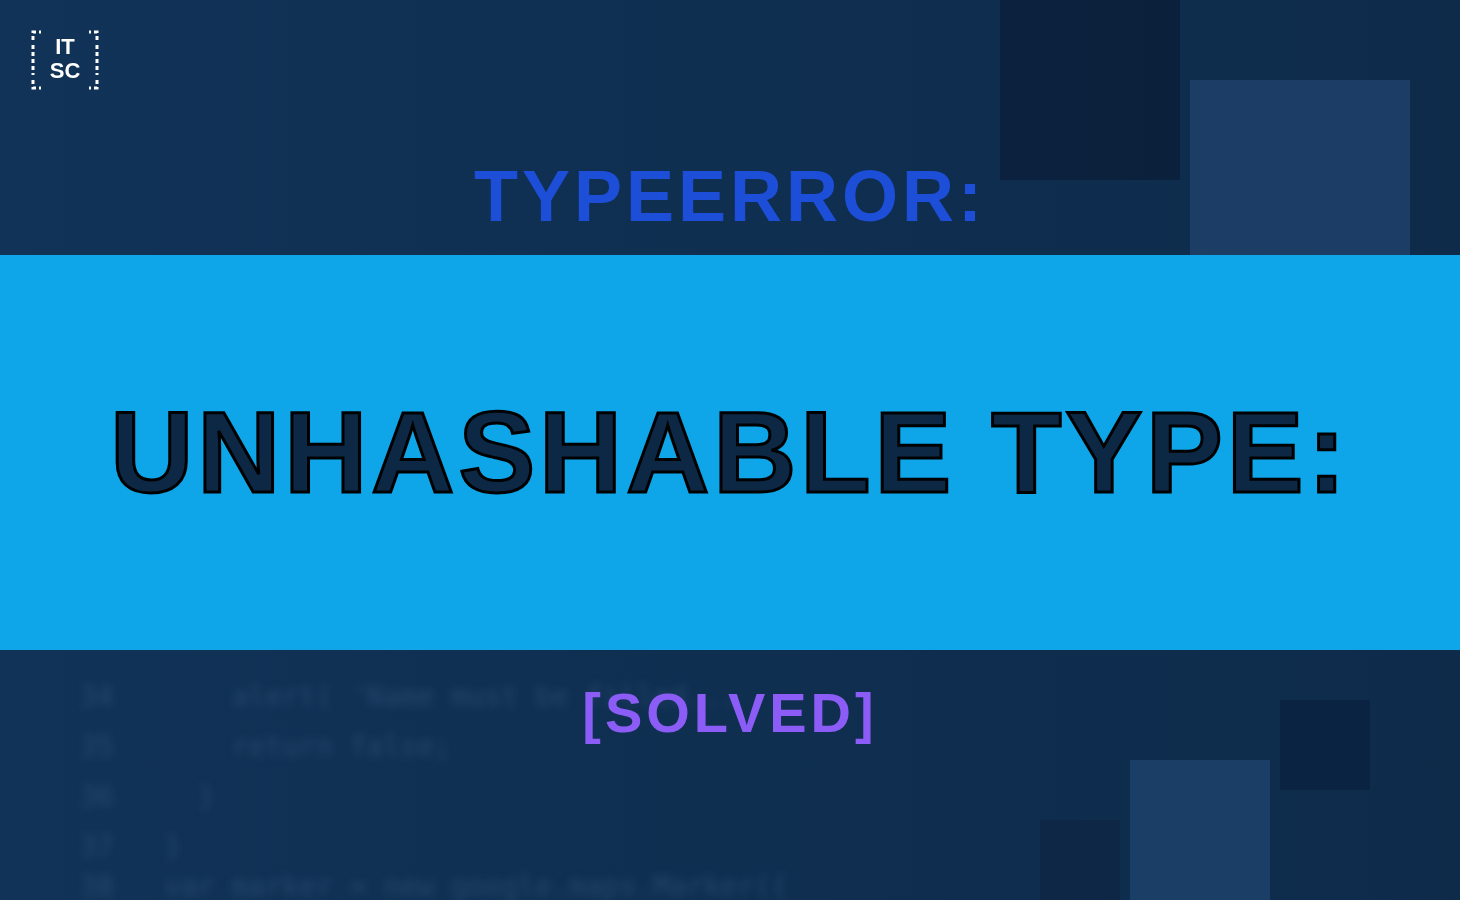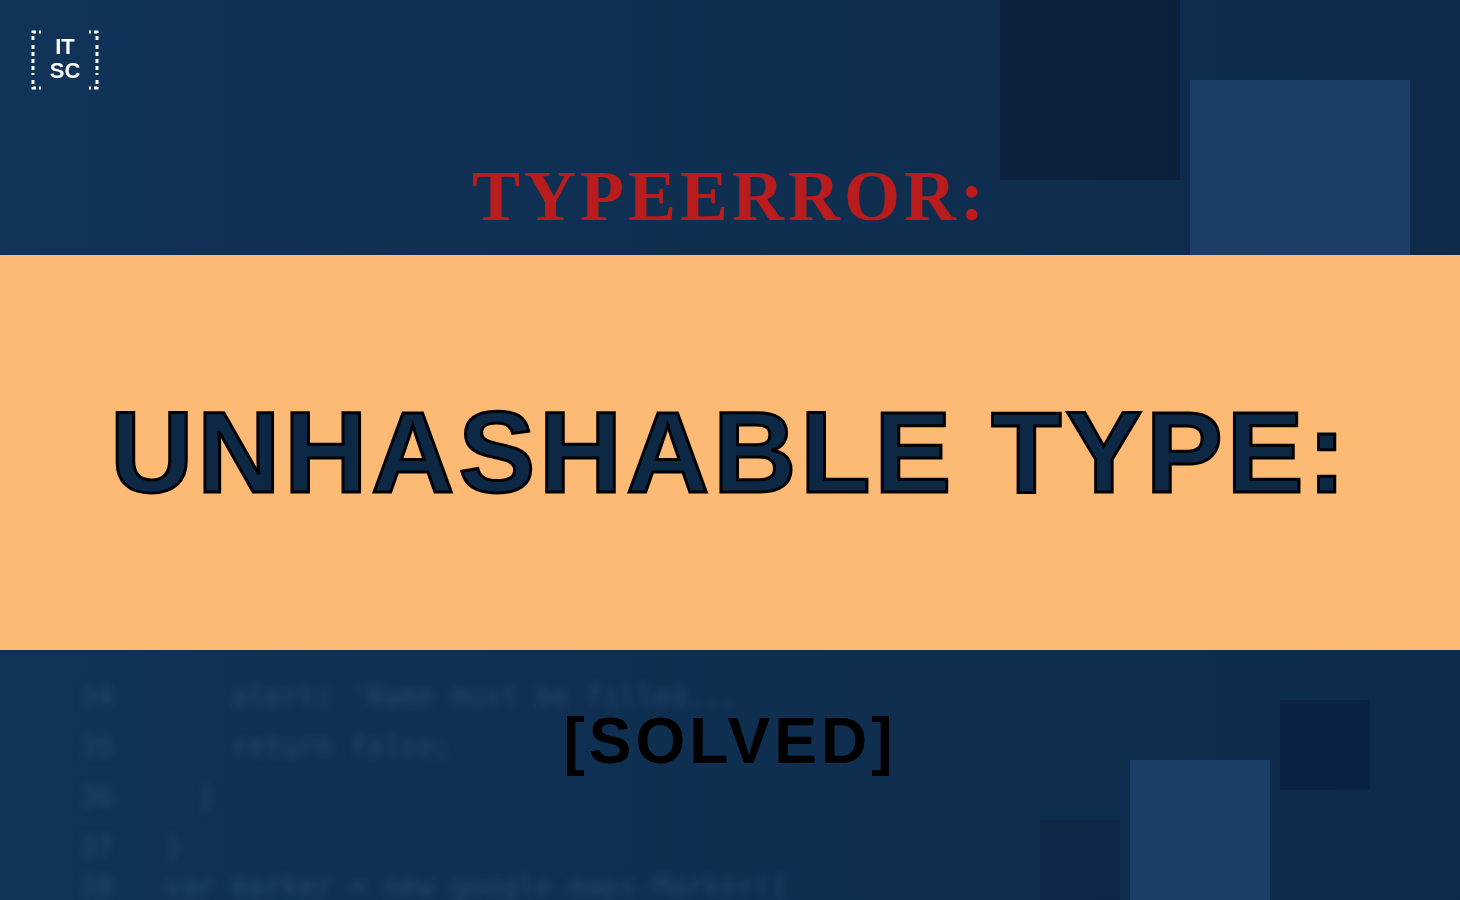--- a/index.html
+++ b/index.html
@@ -125,57 +125,57 @@
       font-size: 10px;
       letter-spacing: 1px;
       margin-top: 2px;
     }
     
     .header-text {
       position: absolute;
       top: 155px;
       left: 50%;
       transform: translateX(-50%);
-      color: #b91c1c;
+      color: #1d4ed8;
       font-size: 72px;
       font-weight: 900;
       letter-spacing: 4px;
-      font-family: Liberation Serif, serif;
+      font-family: Liberation Sans, sans-serif;
     }
     
     .white-banner {
       position: absolute;
       top: 255px;
       left: 0;
       width: 100%;
       height: 395px;
-      background: #fdba74;
+      background: #0ea5e9;
       display: flex;
       flex-direction: column;
       align-items: center;
       justify-content: center;
     }
     
     .banner-line1, .banner-line2 {
       color: #0d2845;
       font-size: 115px;
       font-weight: 900;
       letter-spacing: 4px;
       line-height: 1.1;
       -webkit-text-stroke: 3px #000;
       font-family: Arial, sans-serif;
     }
     
     .footer-text {
       position: absolute;
-      top: 704px;
+      top: 680px;
       left: 50%;
       transform: translateX(-50%);
-      color: #000000;
-      font-size: 64px;
+      color: #8b5cf6;
+      font-size: 56px;
       font-weight: 900;
       letter-spacing: 4px;
       font-family: Arial, sans-serif;
     }
   </style>
 </head>
 <body>
 
 <div class="background">
   <div class="bg-code"></div>

